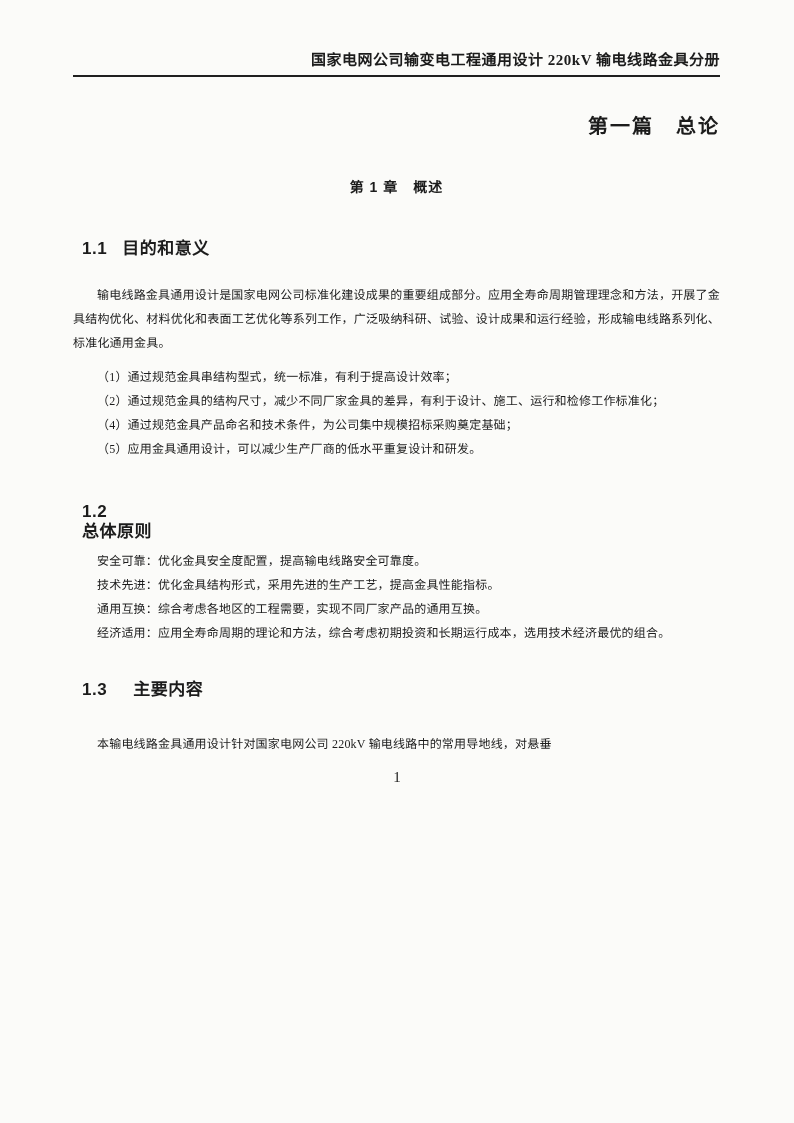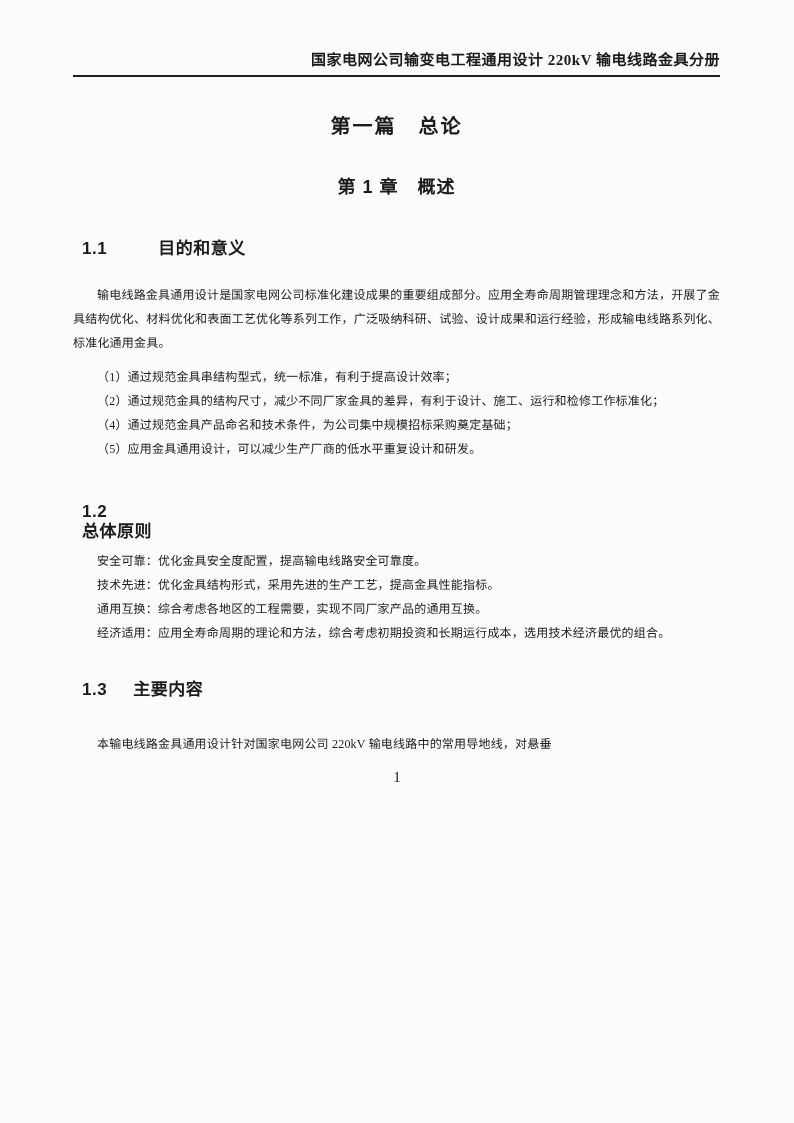--- a/index.html
+++ b/index.html
@@ -27,49 +27,49 @@
     text-align: right;
     font-size: 15px;
     font-weight: bold;
     line-height: 20px;
     font-family: "Liberation Serif", serif;
     letter-spacing: 0.5px;
   }
   
   .part-title {
     margin-top: 38px;
-    text-align: center;
+    text-align: right;
     font-family: "Liberation Sans", sans-serif;
     font-weight: bold;
     font-size: 20px;
     line-height: 22px;
     letter-spacing: 2px;
   }
   .chapter-title {
     margin-top: 40px;
     text-align: center;
     font-family: "Liberation Sans", sans-serif;
     font-weight: bold;
-    font-size: 18px;
+    font-size: 14px;
     line-height: 20px;
     letter-spacing: 1px;
   }
   
   .section-heading {
     display: flex;
     align-items: baseline;
     font-family: "Liberation Sans", sans-serif;
     font-weight: bold;
     font-size: 17px;
     line-height: 20px;
     padding-left: 9px;
     letter-spacing: 0.5px;
   }
   .section-heading .sec-num { margin-right: 15px; }
-  .heading-1-1 { margin-top: 42px; gap: 36px; }
+  .heading-1-1 { margin-top: 42px; }
   .heading-1-2 { margin-top: 41px; flex-direction: column; }
   .heading-1-3 { margin-top: 35px; gap: 11px; }
   
   .body-para {
     margin: 0;
     font-size: 12px;
     line-height: 24px;
     text-align: justify;
     text-indent: 2em;
     letter-spacing: 0.2px;

